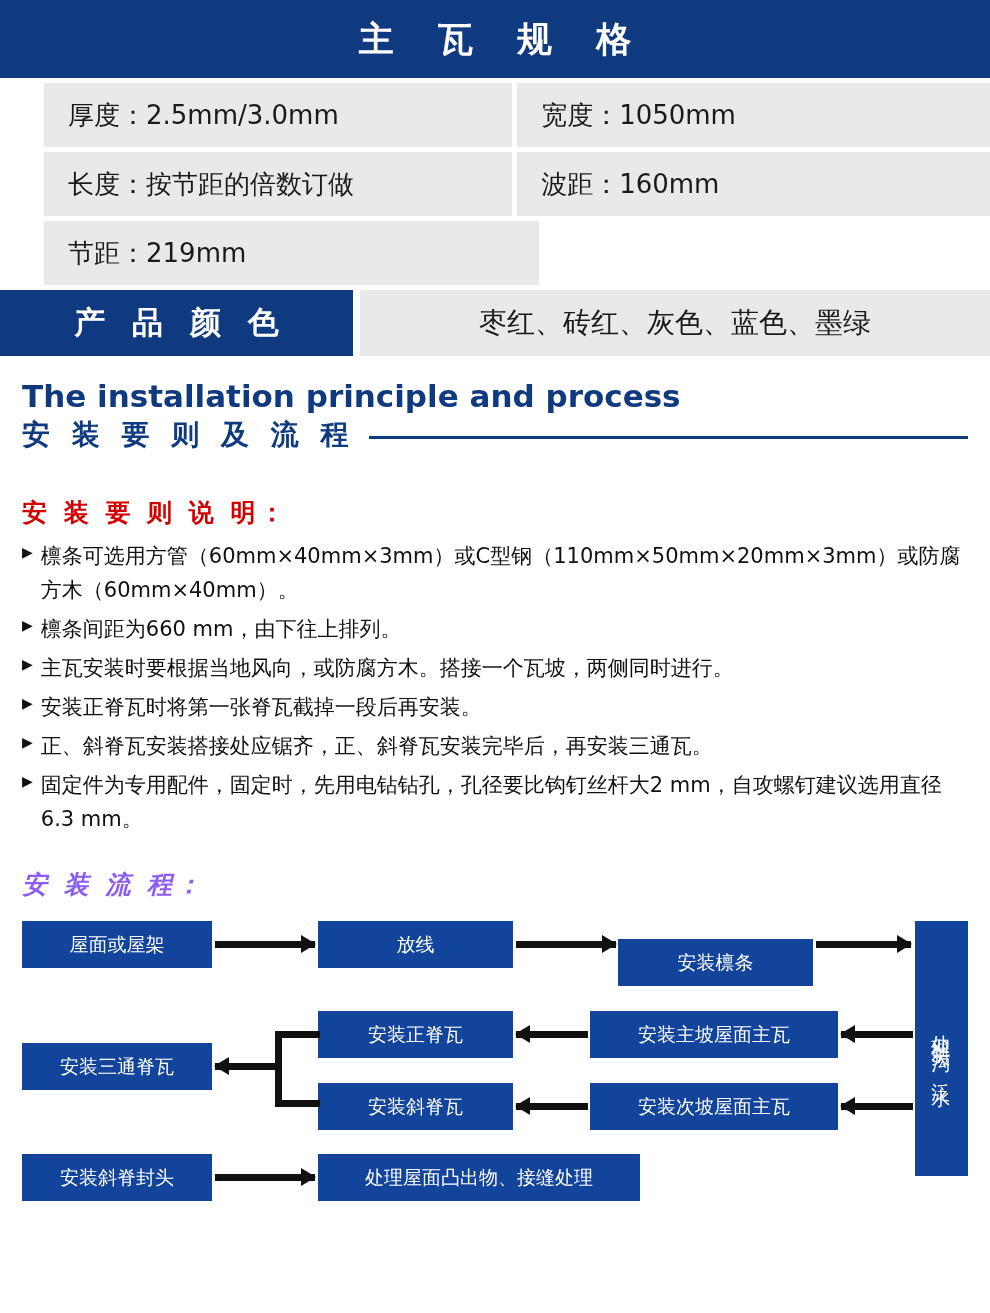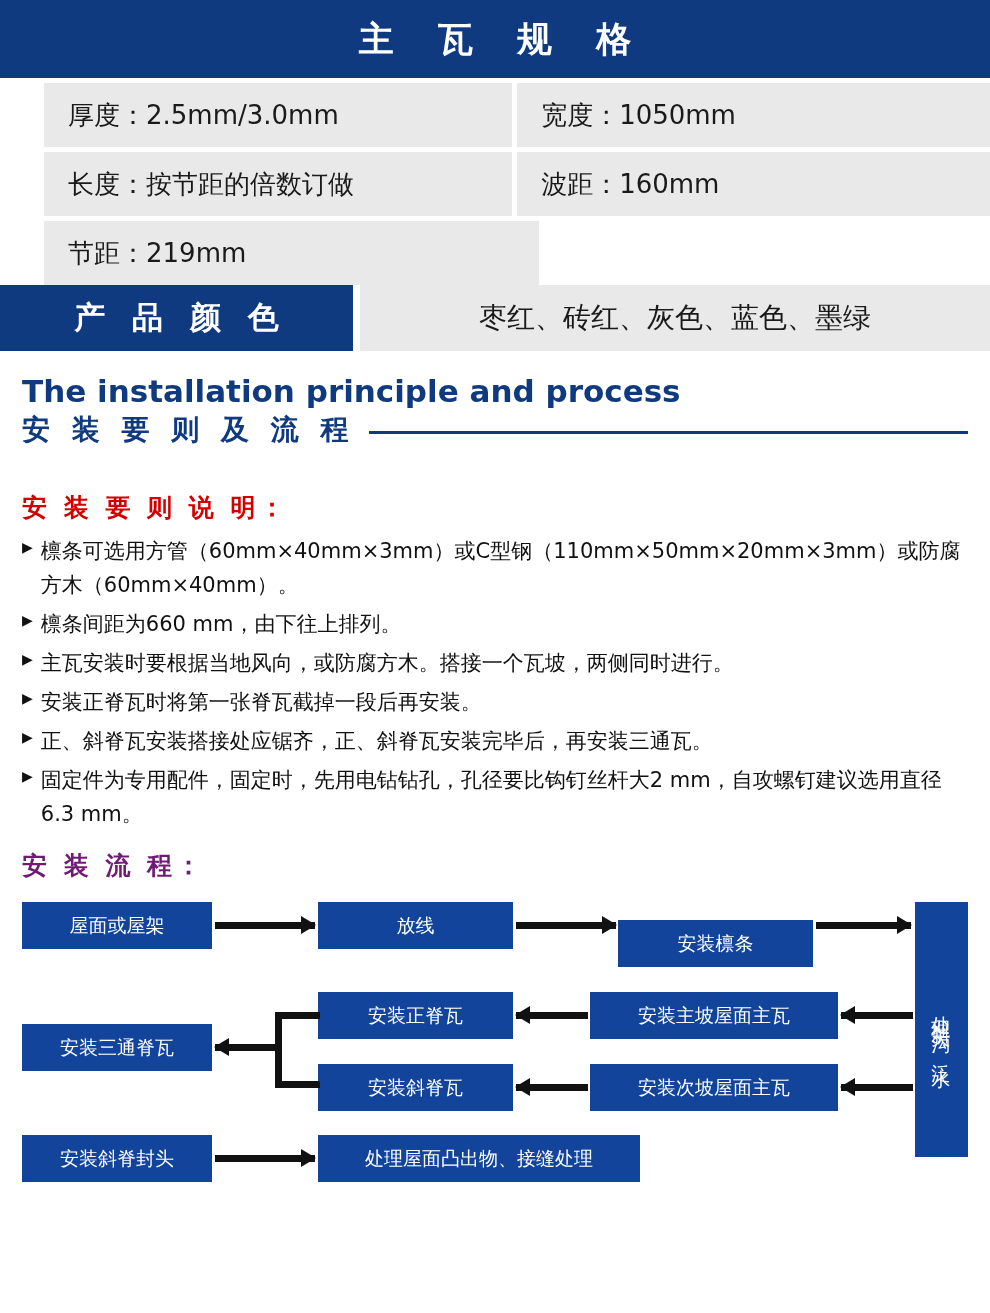--- a/index.html
+++ b/index.html
@@ -44,20 +44,21 @@
     font-size: 26px;
     color: #1a1a1a;
   }
   .spec-cell.left { width: 490px; }
   .spec-cell.right { width: 495px; }
 
   
   .color-band {
     display: flex;
     gap: 7px;
+    margin-top: 5px;
     height: 66px;
   }
   .color-label {
     width: 353px;
     background: #103a80;
     color: #fff;
     font-size: 31px;
     font-weight: bold;
     letter-spacing: 8px;
     text-indent: 8px;
@@ -130,25 +131,26 @@
     color: #111;
     font-size: 14px;
     line-height: 1.9;
     margin-right: 8px;
     flex: none;
   }
   .bullet .txt { flex: 1; }
 
   
   .flow-head {
-    color: #701a75;
+    color: #8b5cf6;
     font-weight: bold;
     font-size: 25px;
     letter-spacing: 4px;
-    margin: 18px 0 10px 22px;
+    margin: 32px 0 10px 22px;
+    font-style: italic;
   }
   .flow {
     position: relative;
     width: 990px;
     height: 290px;
   }
   .box {
     position: absolute;
     background: #12449b;
     color: #fff;

